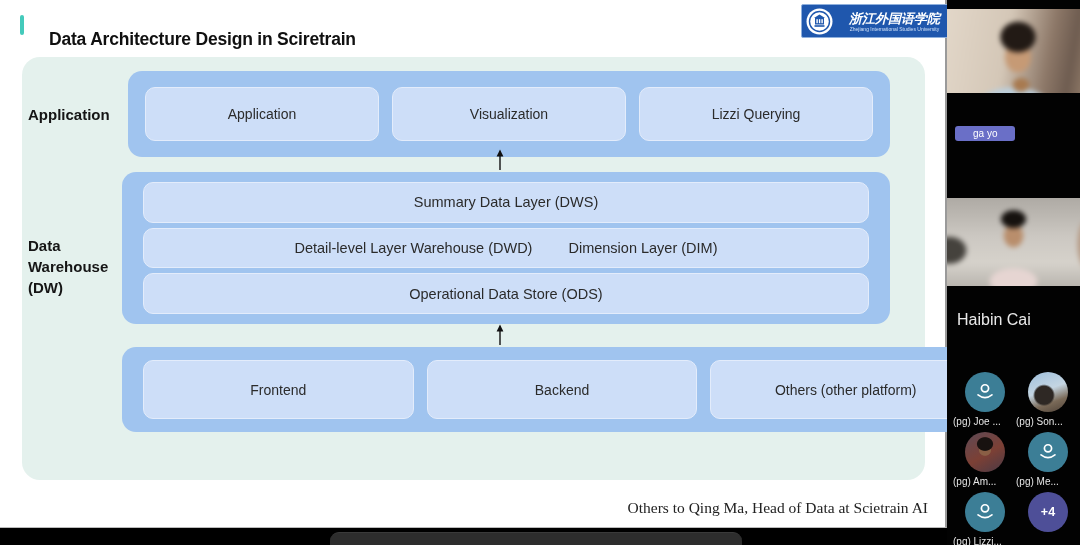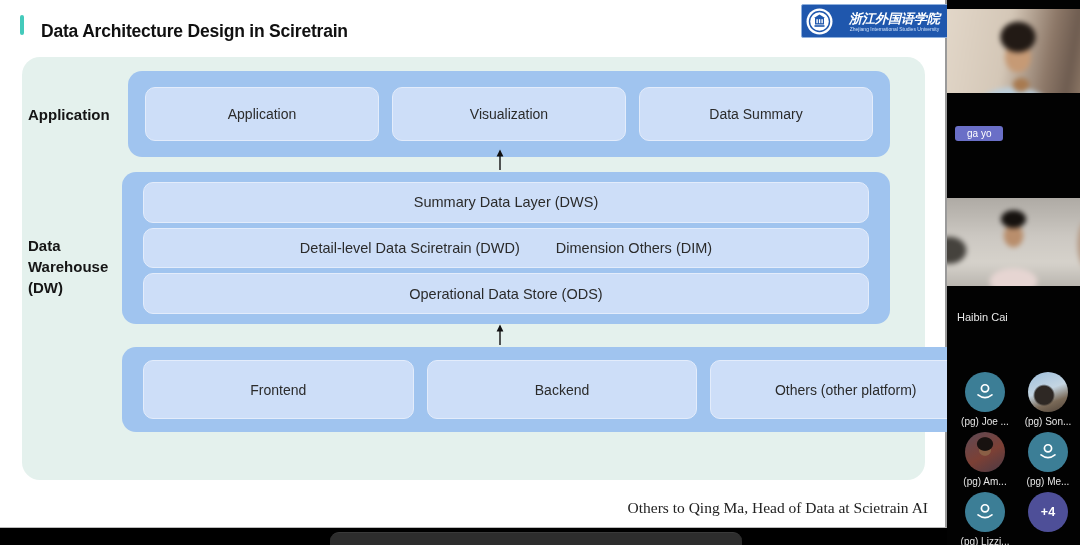--- a/index.html
+++ b/index.html
@@ -7,21 +7,21 @@
     width:1080px;height:545px;position:relative;overflow:hidden;
     background:#000;font-family:"Liberation Sans",sans-serif;
   }
   
   .slide{
     position:absolute;left:0;top:0;width:945px;height:527px;
     background:#fff;border-right:2px solid #9a9a9a;border-bottom:1px solid #bbb;
   }
   .accent-bar{position:absolute;left:20px;top:15px;width:4px;height:20px;background:#44cabb;border-radius:2px;}
   .slide-title{
-    position:absolute;left:33px;top:13px;margin:8px;
+    position:absolute;left:33px;top:13px;margin:16px;
     font-size:17.5px;font-weight:700;color:#101010;letter-spacing:-0.2px;
   }
   
   .logo{
     position:absolute;left:801px;top:4px;width:156px;height:34px;
     background:#1f57ad;border:1.5px solid #8fb0dd;border-radius:2px;
     display:flex;align-items:center;box-sizing:border-box;padding:2px 4px;gap:4px;
   }
   .logo-emblem{flex:0 0 auto;}
   .logo-texts{display:flex;flex-direction:column;align-items:center;overflow:hidden;flex:1;}
@@ -85,24 +85,24 @@
       radial-gradient(ellipse 21px 15px at 50% 28%, #16120f 0 55%, rgba(0,0,0,0) 64%),
       radial-gradient(ellipse 16px 19px at 50% 44%, #b98e6c 0 56%, rgba(0,0,0,0) 65%),
       radial-gradient(ellipse 40px 22px at 50% 88%, #e6d5d2 0 55%, rgba(0,0,0,0) 64%),
       radial-gradient(ellipse 30px 24px at 7% 58%, #45423d 0 50%, rgba(0,0,0,0) 62%),
       radial-gradient(ellipse 16px 42px at 99% 52%, #b59a85 0 50%, rgba(0,0,0,0) 62%),
       linear-gradient(180deg,#a8a49e 0%,#ccc8c2 45%,#d6d2cb 70%,#b0aca6 100%);
   }
   .name-chip{
     position:absolute;left:8px;top:126px;
     background:#6a6fc7;color:#fff;font-size:10px;line-height:11px;
-    padding:2px 12px;border-radius:3px;
-  }
-  .name-plain{position:absolute;left:10px;top:311px;color:#e9e9e9;font-size:11px;}
-  .avatar-cell{position:absolute;width:64px;text-align:center;}
+    padding:2px 18px;border-radius:3px;
+  }
+  .name-plain{position:absolute;left:10px;top:311px;color:#e9e9e9;font-size:16px;}
+  .avatar-cell{position:absolute;width:64px;}
   .avatar-circle{
     width:40px;height:40px;border-radius:50%;margin:0 auto;
     display:flex;align-items:center;justify-content:center;overflow:hidden;
   }
   .av-icon{background:#3c7e96;}
   .av-overflow{background:#4e4f98;color:#fff;font-size:12.5px;font-weight:600;}
   .av-sky{
     background:
       radial-gradient(circle 11px at 40% 58%, #2e2824 0 9px, rgba(0,0,0,0) 11px),
       linear-gradient(160deg,#9fc0dc 0%,#c4d5e2 45%,#7a6a58 72%,#4f4238 100%);
@@ -144,35 +144,35 @@
   </div>
 
   <div class="diagram">
 
     <div class="row-label label-app">Application</div>
     <div class="row-label label-dw">Data Warehouse (DW)</div>
 
     <div class="band band-1">
       <div class="box">Application</div>
       <div class="box">Visualization</div>
-      <div class="box">Data Summary</div>
+      <div class="box">Lizzi Querying</div>
     </div>
 
     <svg class="arrow" style="left:472px;top:92px" width="12" height="22" viewBox="0 0 12 22">
       <path d="M6 21 L6 6" stroke="#111" stroke-width="1.4"></path>
       <path d="M6 0.5 L2.6 7.5 L9.4 7.5 Z" fill="#111"></path>
     </svg>
 
     <div class="band band-2">
       <div class="wrow">
         <span>Summary Data Layer (DWS)</span>
       </div>
       <div class="wrow">
-        <span>Detail-level Data Sciretrain (DWD)</span>
-        <span>Dimension Others (DIM)</span>
+        <span>Detail-level Layer Warehouse (DWD)</span>
+        <span>Dimension Layer (DIM)</span>
       </div>
       <div class="wrow">
         <span>Operational Data Store (ODS)</span>
       </div>
     </div>
 
     <svg class="arrow" style="left:472px;top:267px" width="12" height="22" viewBox="0 0 12 22">
       <path d="M6 21 L6 6" stroke="#111" stroke-width="1.4"></path>
       <path d="M6 0.5 L2.6 7.5 L9.4 7.5 Z" fill="#111"></path>
     </svg>

